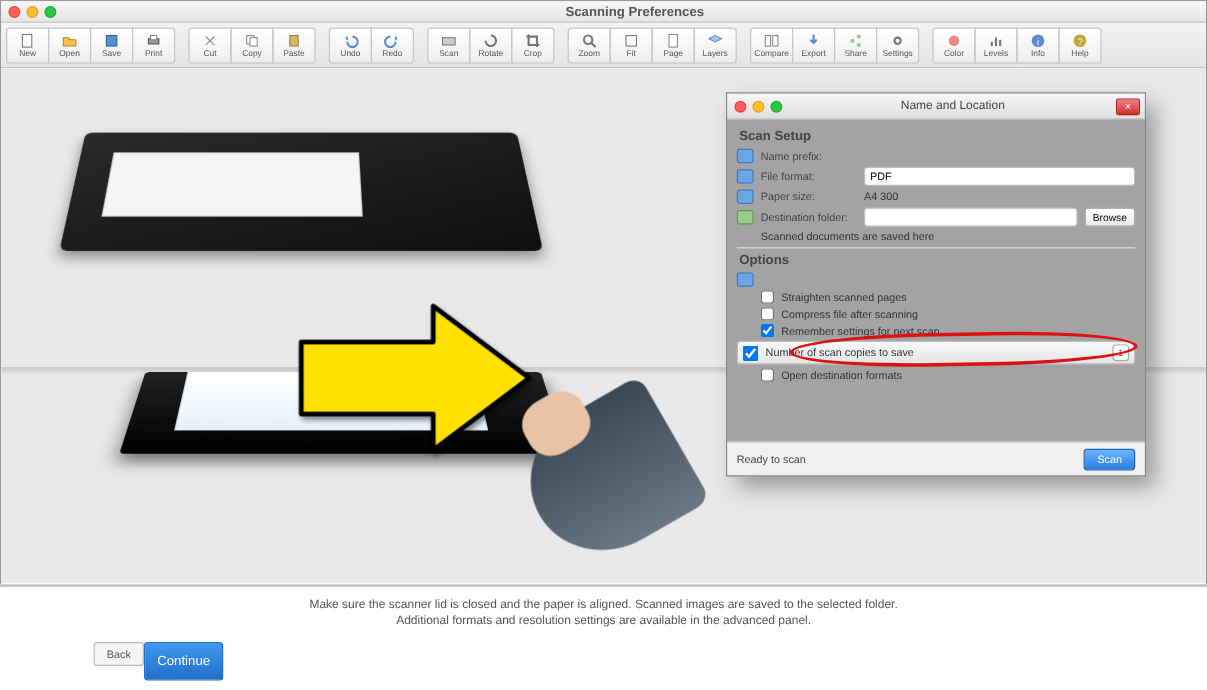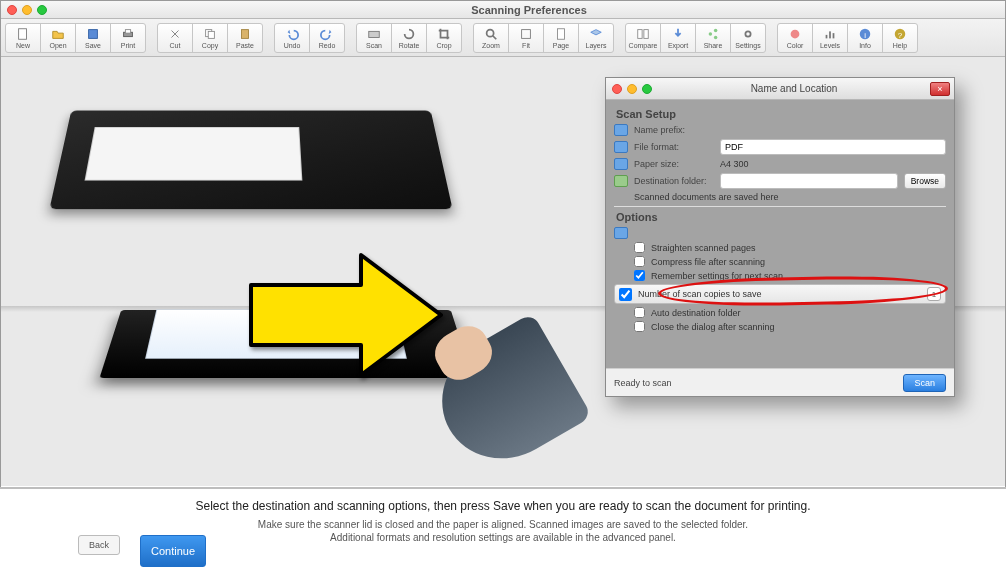--- a/index.html
+++ b/index.html
@@ -71,21 +71,21 @@
 
   .dlg-footer { height:28px; border-top:1px solid #cfcfcf; background:#f0f0f0; display:flex; align-items:center; padding:0 8px; gap:8px; }
   .dlg-footer .lblf { font-size:9px; color:#444; }
   .dlg-footer .spacer { flex:1; }
   .dlg-footer .ok { height:18px; padding:0 10px; background:linear-gradient(#6db4ff,#2a7fe0); border:1px solid #1f64b6; color:#fff; border-radius:3px; font-size:9px; }
 
   
   .caption { position:absolute; left:0; right:0; bottom:0; height:88px; background:#fff; border-top:2px solid #bdbdbd; padding:10px 30px 8px 30px; }
   .caption .h { font-size:12px; color:#222; text-align:center; margin-bottom:6px; }
   .caption .p { font-size:10px; color:#555; text-align:center; margin-bottom:2px; }
-  .caption .btns { position:absolute; left:30px; bottom:8px; display:flex; gap:20px;padding-left:48px; }
+  .caption .btns { position:absolute; left:30px; bottom:8px; display:flex; gap:0;padding-left:48px; }
   .caption .bprev { height:20px; padding:0 10px; border:1px solid #bbb; background:#f5f5f5; border-radius:3px; font-size:9px; color:#555; }
   .caption .bnext { height:32px; padding:0 10px; border:1px solid #1f6fc8; background:linear-gradient(#3f98f0,#1f6fc8); color:#fff; border-radius:3px; font-size:11px; }
 </style>
 </head>
 <body>
 
 <div class="title-bar">
   <div class="traffic">
     <span class="tl-close"></span>
     <span class="tl-min"></span>
@@ -350,37 +350,32 @@
         <div class="row highlight-row">
           <input type="checkbox" checked="" style="">
           <span class="val">Number of scan copies to save</span>
           <span class="step">1</span>
         </div>
         <div class="circle-anno"></div>
       </div>
 
       <div class="row check indent">
         <input type="checkbox" style="">
-        <span class="val">Auto destination folder</span>
-      </div>
-      <div class="row check indent">
-        <input type="checkbox" style="">
-        <span class="val">Close the dialog after scanning</span>
+        <span class="val">Open destination formats</span>
       </div>
     </div>
     <div class="dlg-footer">
       <span class="lblf">Ready to scan</span>
       <span class="spacer"></span>
       <button class="ok">Scan</button>
     </div>
   </div>
 
 </div>
 
 <div class="caption">
-  <div class="h">Select the destination and scanning options, then press Save when you are ready to scan the document for printing.</div>
   <div class="p">Make sure the scanner lid is closed and the paper is aligned. Scanned images are saved to the selected folder.</div>
   <div class="p">Additional formats and resolution settings are available in the advanced panel.</div>
   <div class="btns">
     <button class="bprev">Back</button>
     <button class="bnext">Continue</button>
   </div>
 </div>
 
 </body></html>

